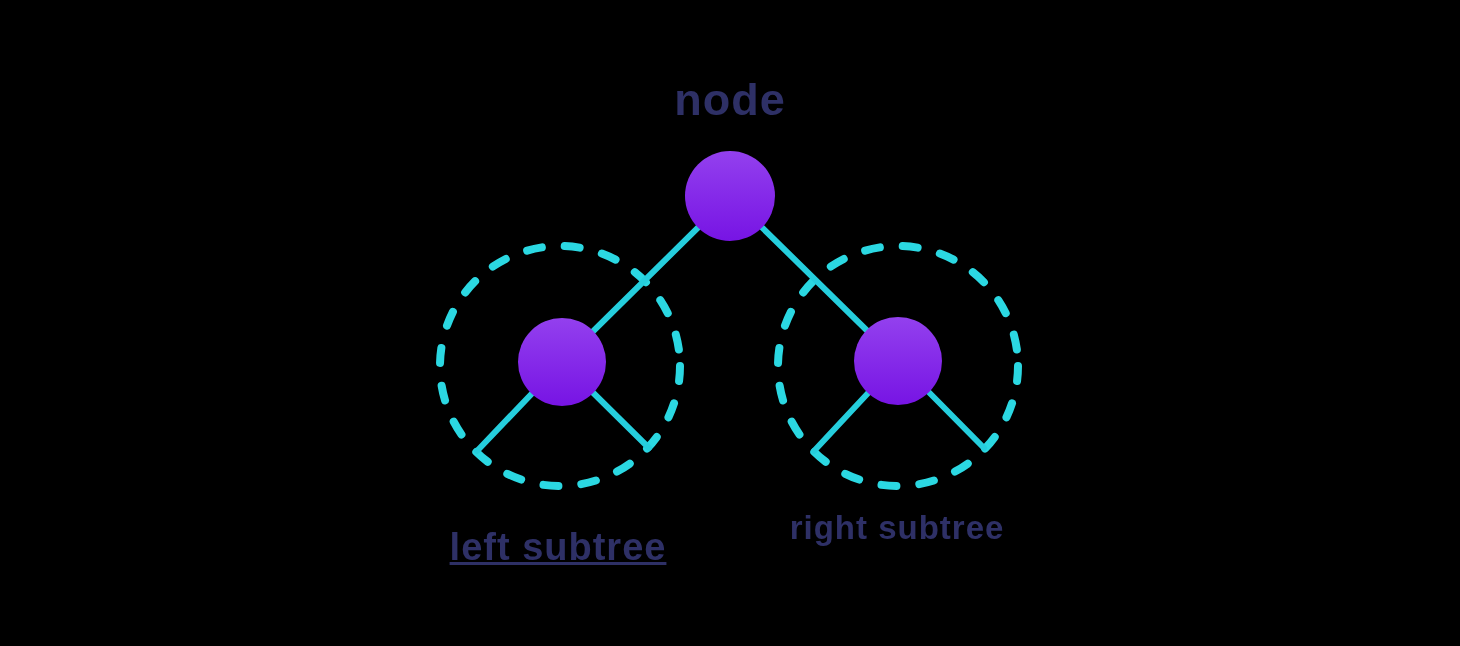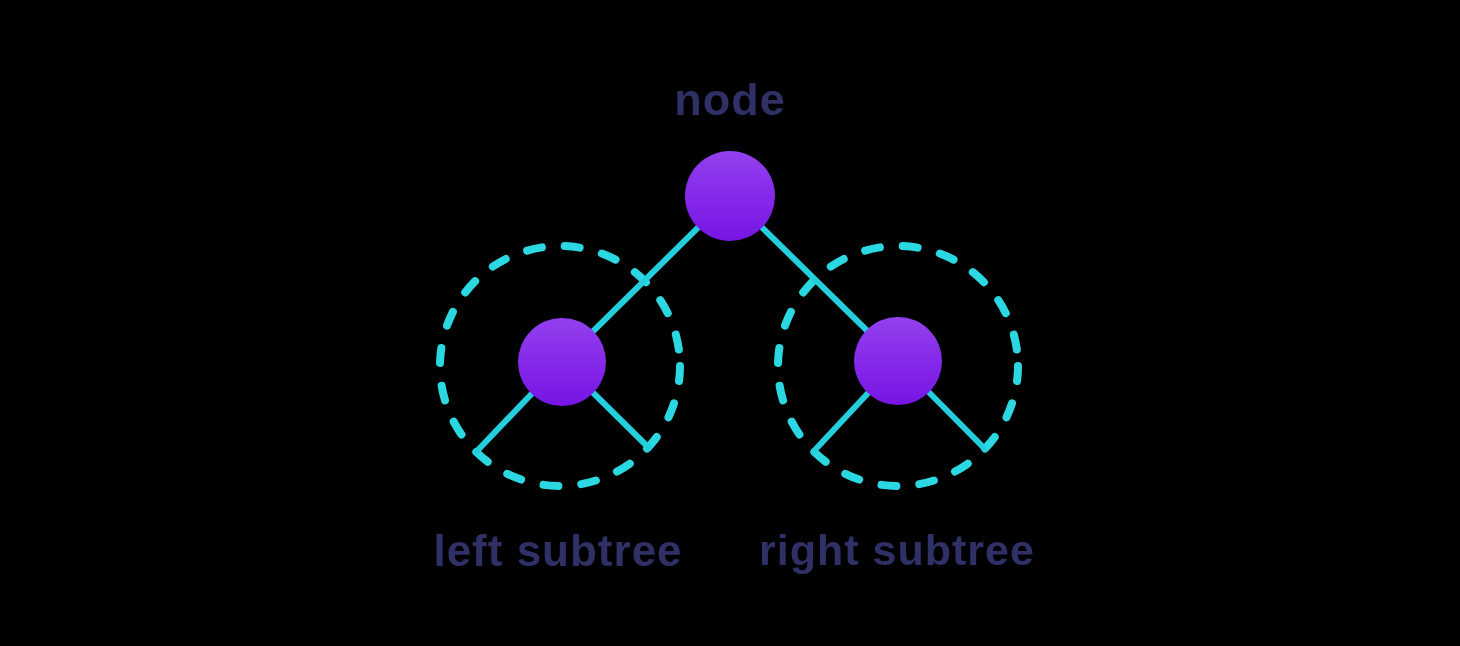--- a/index.html
+++ b/index.html
@@ -32,26 +32,27 @@
     text-align: center;
   }
   .label-node {
     left: 730px;
     top: 74px;
     font-size: 45px;
   }
   .label-left {
     left: 558px;
     top: 526px;
-    font-size: 44px;
+    font-size: 38px;
+    text-decoration: underline;
   }
   .label-right {
     left: 897px;
-    top: 526px;
-    font-size: 43px;
+    top: 509px;
+    font-size: 33px;
   }
 </style>
 </head>
 <body>
 
 <div class="canvas">
 
   <svg class="diagram" width="1460" height="646" viewBox="0 0 1460 646">
     <defs>
       <linearGradient id="nodeGrad" x1="0" y1="0" x2="0" y2="1">

